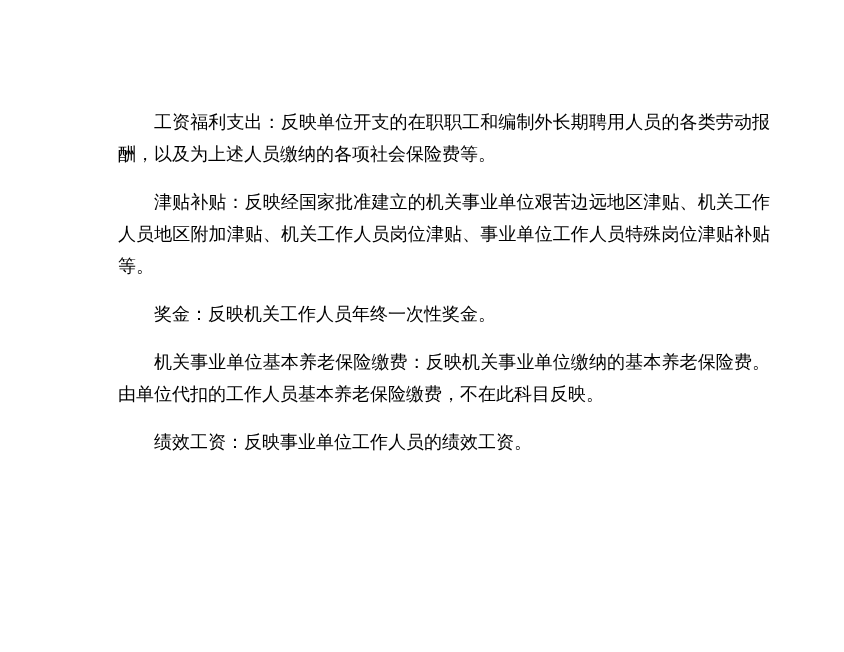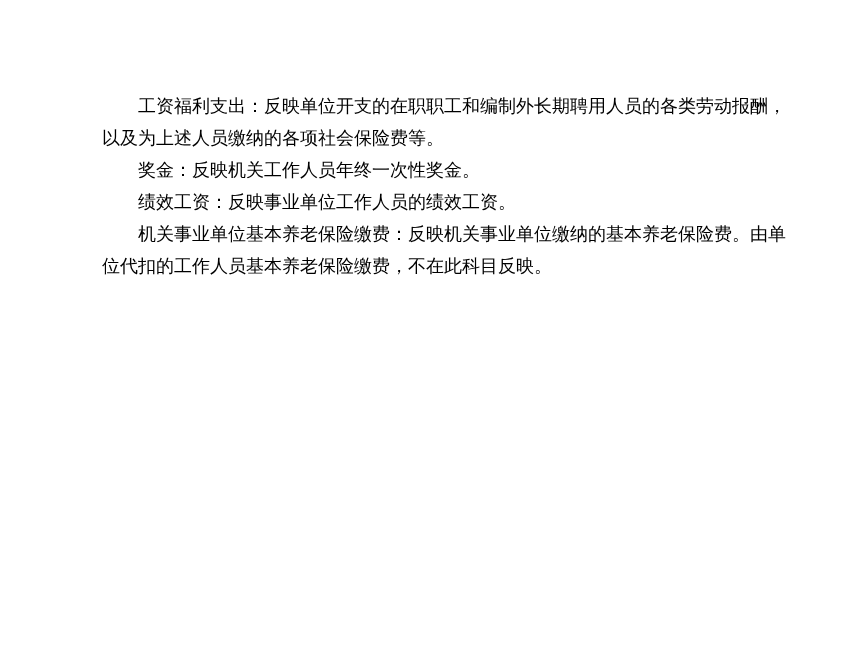--- a/index.html
+++ b/index.html
@@ -20,28 +20,29 @@
     width: 684px;
     font-family: "Liberation Serif", "DejaVu Serif", serif;
     font-size: 18px;
     line-height: 32px;
     color: #000000;
     text-align: justify;
     text-justify: inter-ideograph;
     letter-spacing: 0;
   }
   .doc-page p {
-    margin: 0;
+    margin: 16px;
     padding: 0;
     text-indent: 2em;
     word-break: normal;
     overflow-wrap: break-word;
   }
 </style>
 </head>
 <body>
 
 <div class="doc-page">
   <p>工资福利支出：反映单位开支的在职职工和编制外长期聘用人员的各类劳动报酬，以及为上述人员缴纳的各项社会保险费等。</p>
+  <p>津贴补贴：反映经国家批准建立的机关事业单位艰苦边远地区津贴、机关工作人员地区附加津贴、机关工作人员岗位津贴、事业单位工作人员特殊岗位津贴补贴等。</p>
   <p>奖金：反映机关工作人员年终一次性奖金。</p>
+  <p>机关事业单位基本养老保险缴费：反映机关事业单位缴纳的基本养老保险费。由单位代扣的工作人员基本养老保险缴费，不在此科目反映。</p>
   <p>绩效工资：反映事业单位工作人员的绩效工资。</p>
-  <p>机关事业单位基本养老保险缴费：反映机关事业单位缴纳的基本养老保险费。由单位代扣的工作人员基本养老保险缴费，不在此科目反映。</p>
 </div>
 
 </body></html>

